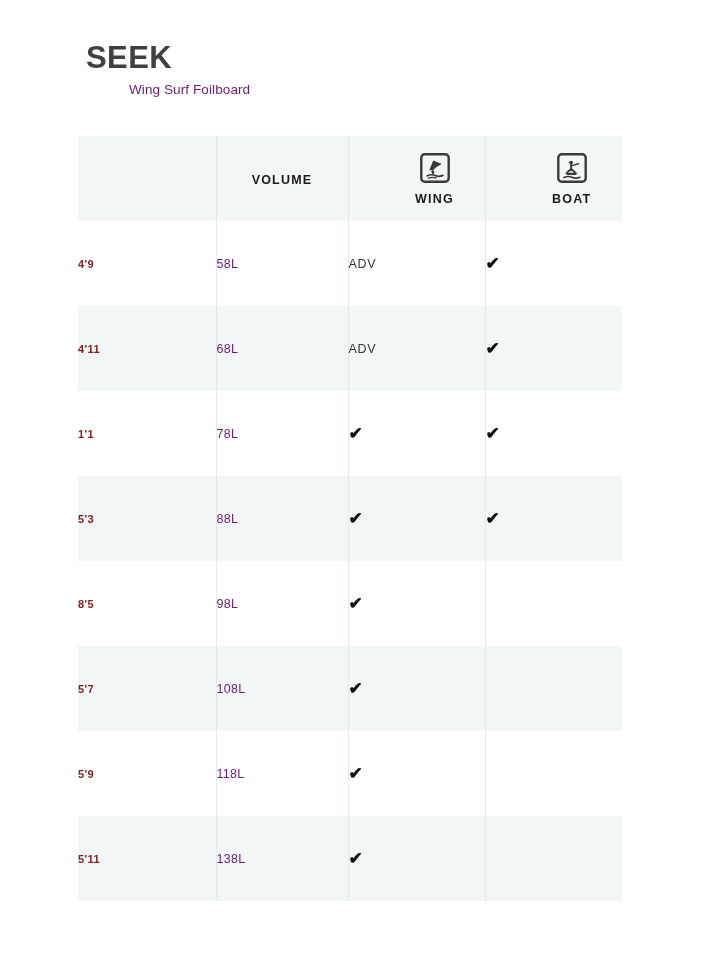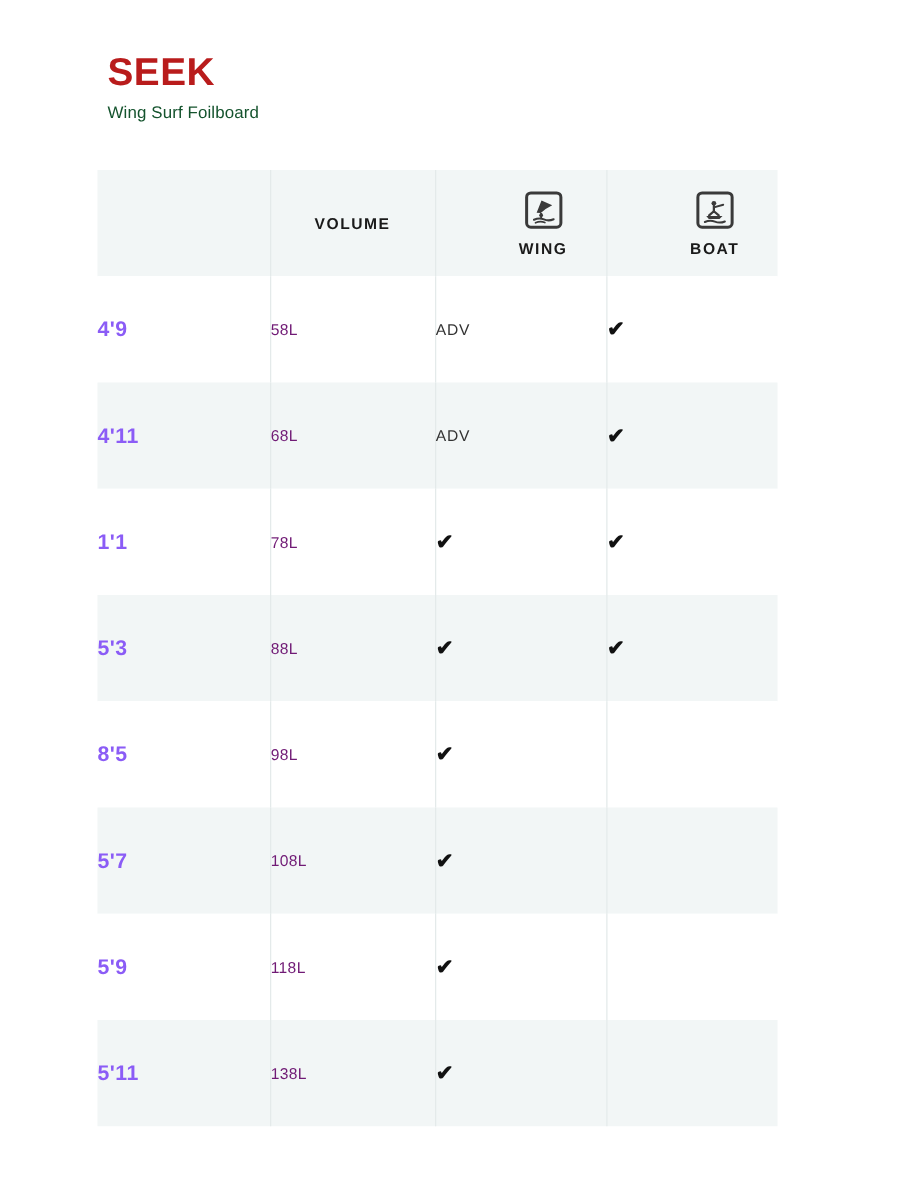--- a/index.html
+++ b/index.html
@@ -25,30 +25,31 @@
   
   .brand-block {
     position: absolute;
     left: 86px;
     top: 42px;
   }
   .brand-title {
     font-size: 31px;
     font-weight: 700;
     letter-spacing: 0.4px;
-    color: #b91c1c;
+    color: #404040;
     line-height: 1.05;
     margin: 0;
   }
   .brand-subtitle {
     font-size: 13.5px;
     font-weight: 400;
-    color: #14532d;
+    color: #701a75;
     margin-top: 7px;
     letter-spacing: 0.1px;
+    margin-left: 43px;
   }
 
   
   .spec-table {
     position: absolute;
     left: 78px;
     top: 136px;
     width: 544px;
     border-collapse: collapse;
     table-layout: fixed;
@@ -97,24 +98,24 @@
     display: block;
     width: 34px;
     height: 34px;
   }
 
   tbody tr { height: 85px; }
   tbody tr.odd  td { background: #ffffff; }
   tbody tr.even td { background: #f2f6f6; }
 
   .size-cell {
-    font-size: 17px;
+    font-size: 11px;
     font-weight: 700;
     letter-spacing: 0.4px;
-    color: #8b5cf6;
+    color: #7f1d1d;
   }
   .volume-cell {
     font-size: 12.5px;
     font-weight: 400;
     letter-spacing: 0.3px;
     color: #701a75;
   }
   .mark-cell {
     font-size: 12.5px;
     font-weight: 400;

